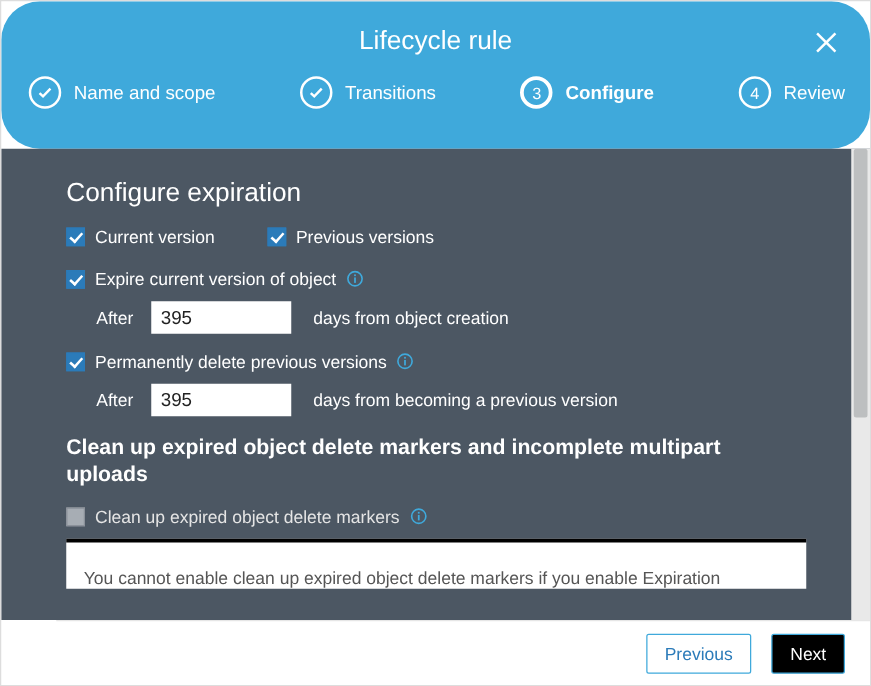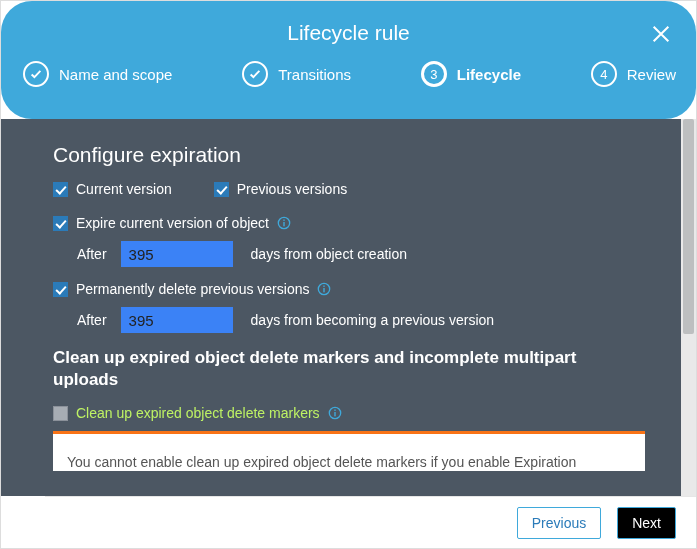--- a/index.html
+++ b/index.html
@@ -109,48 +109,48 @@
     width: 4px; height: 8px;
     border: solid #fff;
     border-width: 0 2px 2px 0;
     transform: rotate(42deg);
   }
   input[type=checkbox].cb:disabled {
     background: #a7adb4;
     border-color: #8b919a;
   }
   .cb-label { font-size: 14px; }
-  .disabled-text { color: #bef264; }
+  .disabled-text { color: #e5e5e5; }
   .info-icon {
     width: 14px; height: 14px;
     display: inline-flex; align-items: center; justify-content: center;
     color: #3fa9db;
     cursor: pointer;
   }
   .info-icon svg { width: 14px; height: 14px; display: block; }
   .after-label { font-size: 14px; margin-right: 6px; }
   input[type=text].num {
     width: 112px; height: 26px;
     border: none;
     padding: 2px 8px;
     font-size: 15px;
     color: #222;
-    background: #3b82f6;
+    background: #ffffff;
   }
   .suffix { font-size: 14px; margin-left: 10px; }
   .section-h2 {
     font-size: 17px;
     font-weight: bold;
     line-height: 1.3;
     margin: 10px 0 14px 0;
   }
   .notice {
     margin-top: 8px;
     background: #fff;
-    border-top: 3px solid #f97316;
+    border-top: 3px solid #000000;
     color: #555;
     font-size: 14px;
     padding: 20px 14px 6px 14px;
     position: relative;
     height: 40px;
     overflow: hidden;
   }
   .footer {
     position: absolute;
     left: 0; right: 0; bottom: 0;
@@ -208,21 +208,21 @@
           <svg viewBox="0 0 16 16">
               <path d="M3 8.5 L6.2 11.5 L13 4.5" stroke="#fff" stroke-width="2.2" fill="none"></path>
             </svg>
         </div>
         <span class="step-label">Transitions</span>
       </div>
       <div class="step active">
         <div class="step-circle">
           <span>3</span>
         </div>
-        <span class="step-label">Lifecycle</span>
+        <span class="step-label">Configure</span>
       </div>
       <div class="step">
         <div class="step-circle">
           <span>4</span>
         </div>
         <span class="step-label">Review</span>
       </div>
     </div>
   </div>
 

